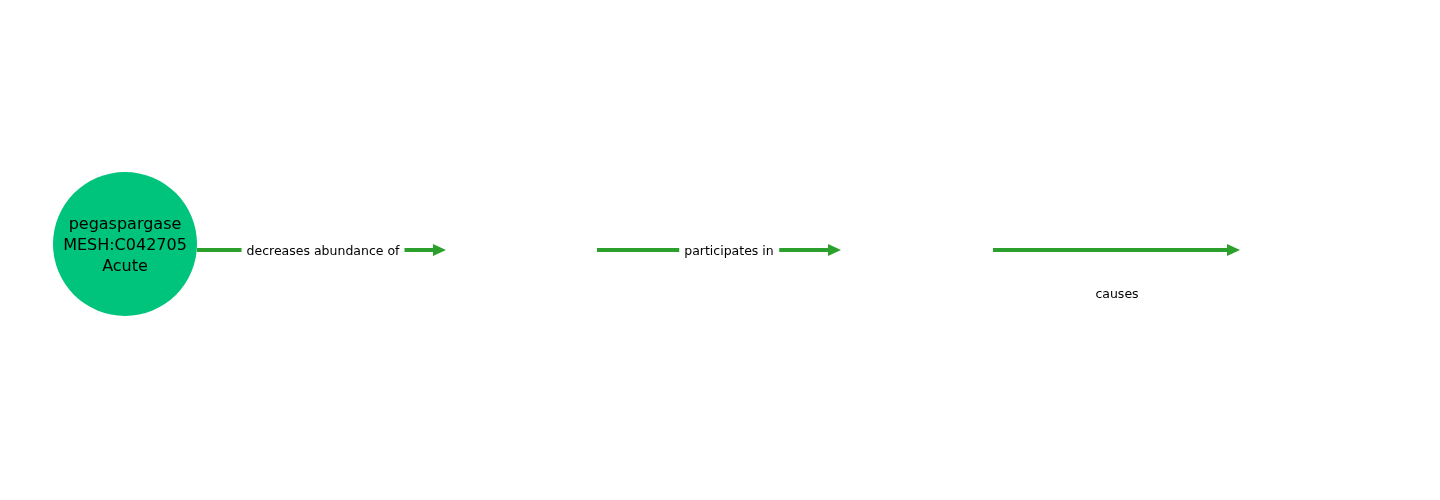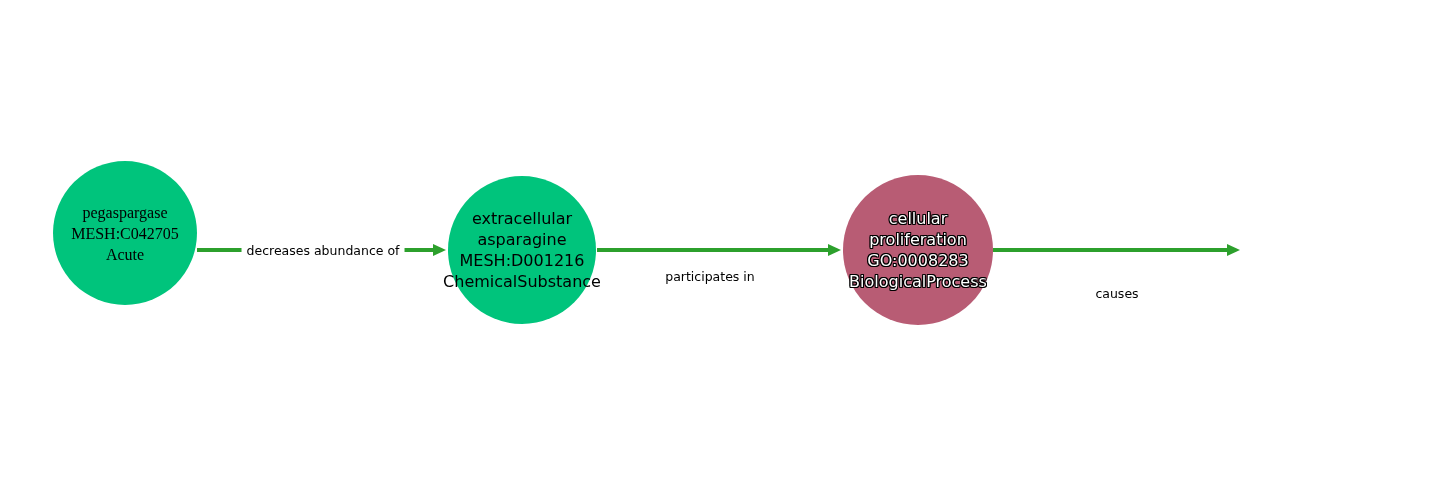--- a/index.html
+++ b/index.html
@@ -36,21 +36,21 @@
   .node-rose   { background: #b85c74; }
   .node-teal   { background: #7cc8cf; }
   .text-outline {
     color: #ffffff;
     text-shadow:
       -1px -1px 0 #000, 1px -1px 0 #000,
       -1px  1px 0 #000, 1px  1px 0 #000,
       -1px  0   0 #000, 1px  0   0 #000,
        0   -1px 0 #000, 0    1px 0 #000;
   }
-  #node1 { left:  53px; top: 161px; width: 144px; height: 144px; font-family: Liberation Serif, serif; }
+  #node1 { left:  53px; top: 172px; width: 144px; height: 144px; }
   #node2 { left: 448px; top: 176px; width: 148px; height: 148px; }
   #node3 { left: 843px; top: 175px; width: 150px; height: 150px; }
   #node4 { left: 1242px; top: 176px; width: 148px; height: 148px; }
   
   .edge-line {
     position: absolute;
     top: 248px;
     height: 4px;
     background: #2ca02c;
   }
@@ -76,21 +76,21 @@
     transform: translate(-50%, -50%);
     background: #ffffff;
     padding: 1px 5px;
     font-size: 12.5px;
     line-height: 17px;
     color: #000000;
     text-align: left;
     white-space: nowrap;
   }
   #edge1-label { left: 323px; }
-  #edge2-label { left: 710px; margin-top: 26px; }
+  #edge2-label { left: 729px; }
   #edge3-label { left: 1117px; margin-top: 43px; }
 </style>
 </head>
 <body>
 
 <div class="canvas">
 
   <div class="edge-line" id="edge1-line"></div>
   <div class="arrowhead" id="edge1-arrow"></div>
   <div class="edge-label" id="edge1-label">
@@ -109,28 +109,16 @@
   <div class="edge-label" id="edge3-label">
     <span>causes</span>
   </div>
 
   <div class="node node-green" id="node1">
     <span>pegaspargase</span>
     <span>MESH:C042705</span>
     <span>Acute</span>
   </div>
 
-  <div class="node node-green" id="node2">
-    <span>extracellular</span>
-    <span>asparagine</span>
-    <span>MESH:D001216</span>
-    <span>ChemicalSubstance</span>
-  </div>
 
-  <div class="node node-rose text-outline" id="node3">
-    <span>cellular</span>
-    <span>proliferation</span>
-    <span>GO:0008283</span>
-    <span>BiologicalProcess</span>
-  </div>
 
 
 </div>
 
 </body></html>

